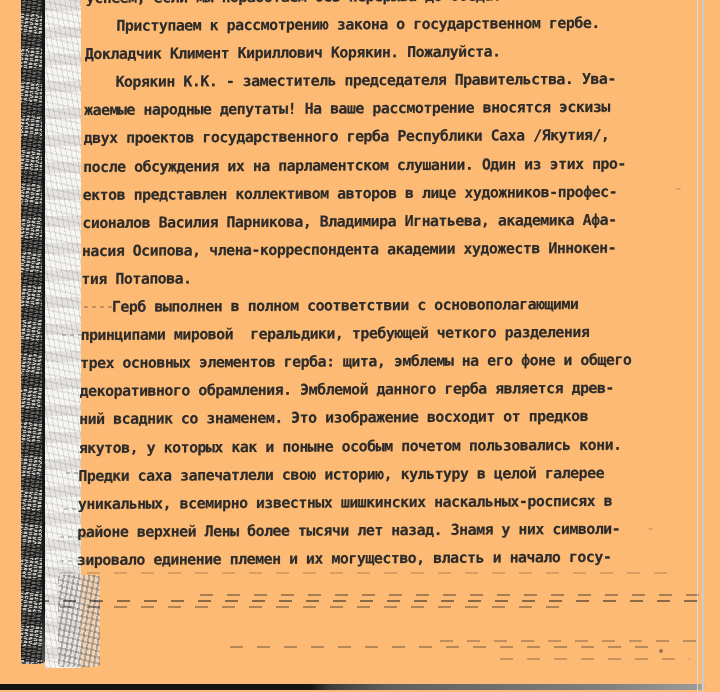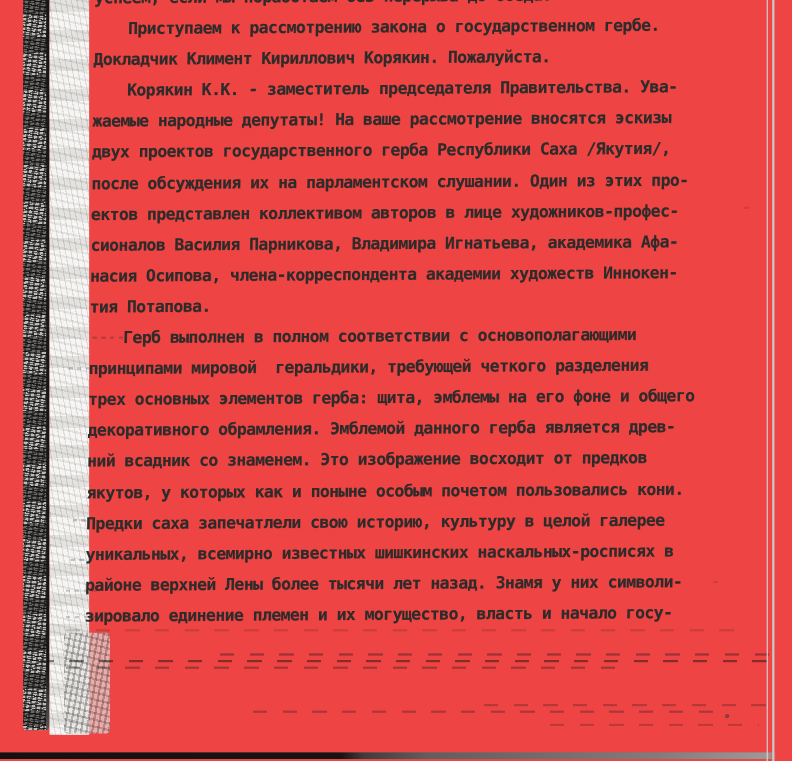--- a/index.html
+++ b/index.html
@@ -5,21 +5,21 @@
   html, body {
     margin: 0; padding: 0;
     width: 720px; height: 692px;
     overflow: hidden;
     background: #ffffff;
     font-family: "DejaVu Sans Mono", monospace;
   }
   .page {
     position: relative;
     width: 720px; height: 692px;
-    background: #ef4444;
+    background: #fdba74;
     overflow: hidden;
   }
 
   
   .binding-dark {
     position: absolute; left: 21px; top: 0;
     width: 23px; height: 664px;
     background:
       repeating-linear-gradient(9deg,  rgba(10,10,10,.75) 0 1px, transparent 1px 4px),
       repeating-linear-gradient(98deg, rgba(20,20,20,.55) 0 2px, transparent 2px 5px),

